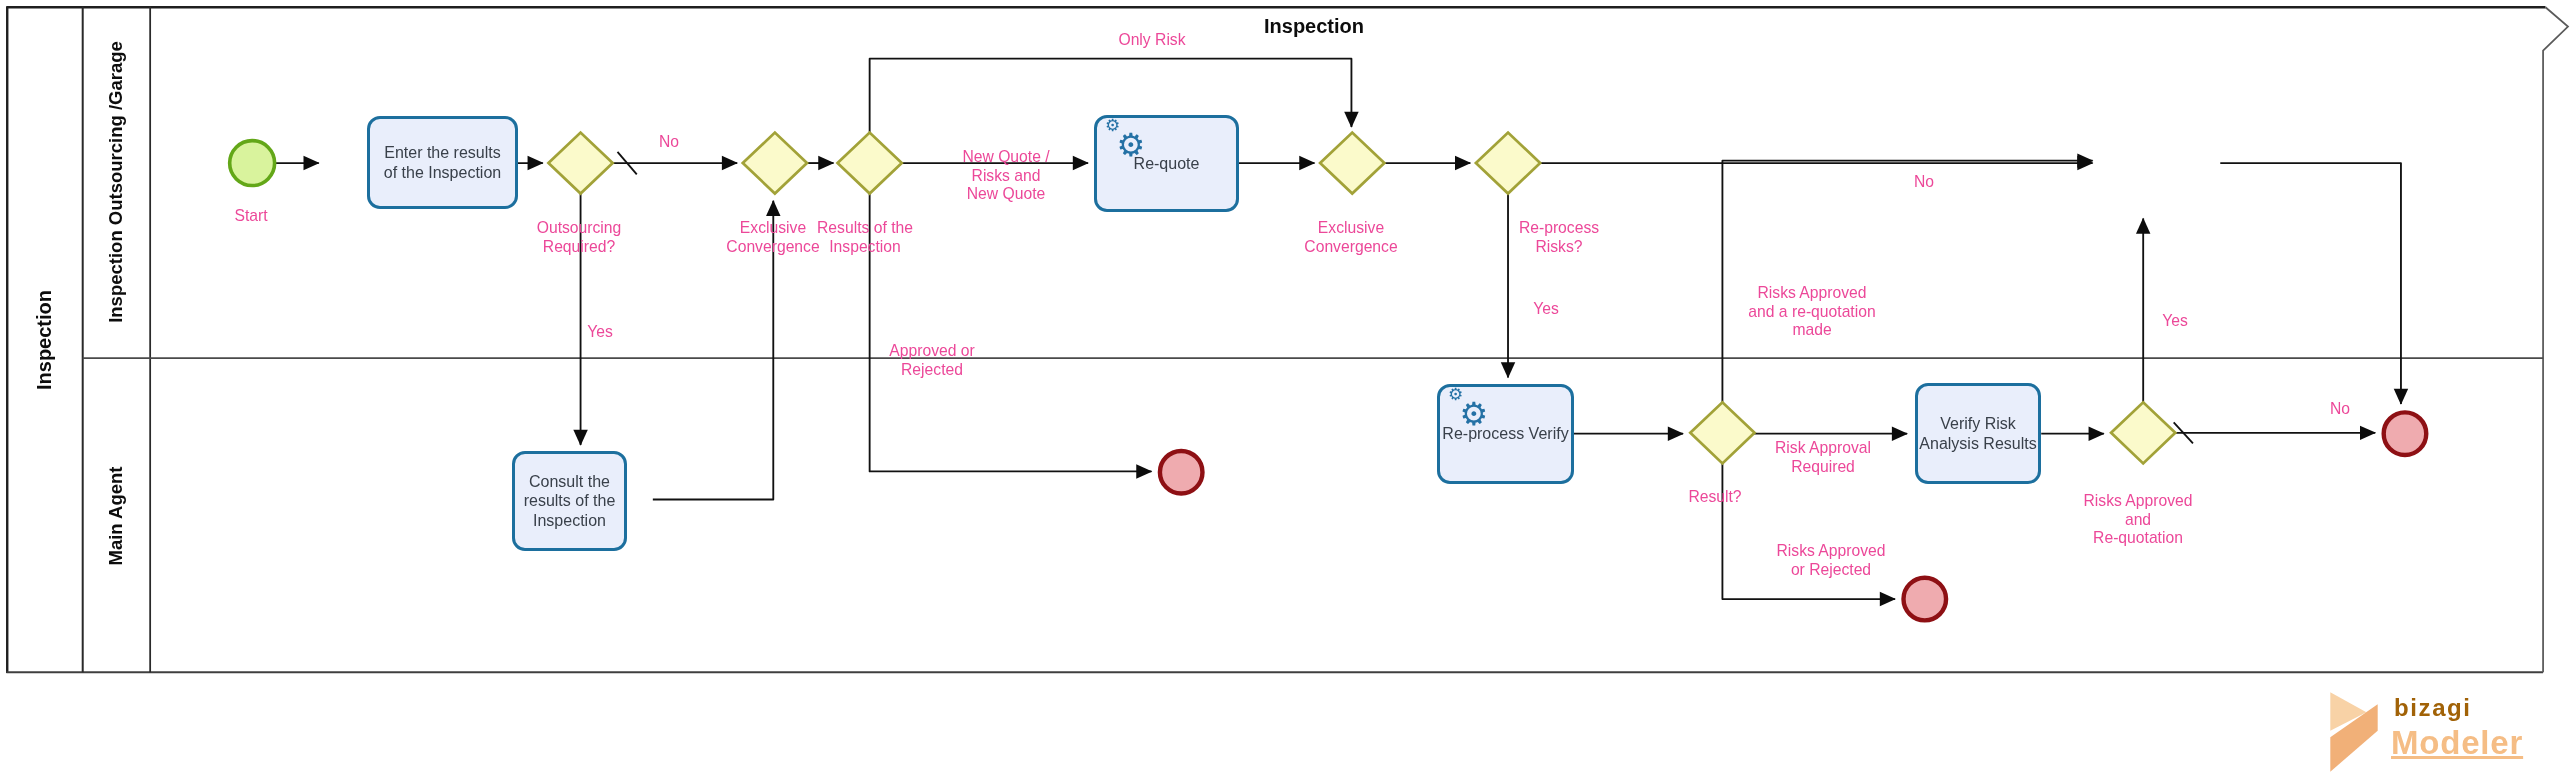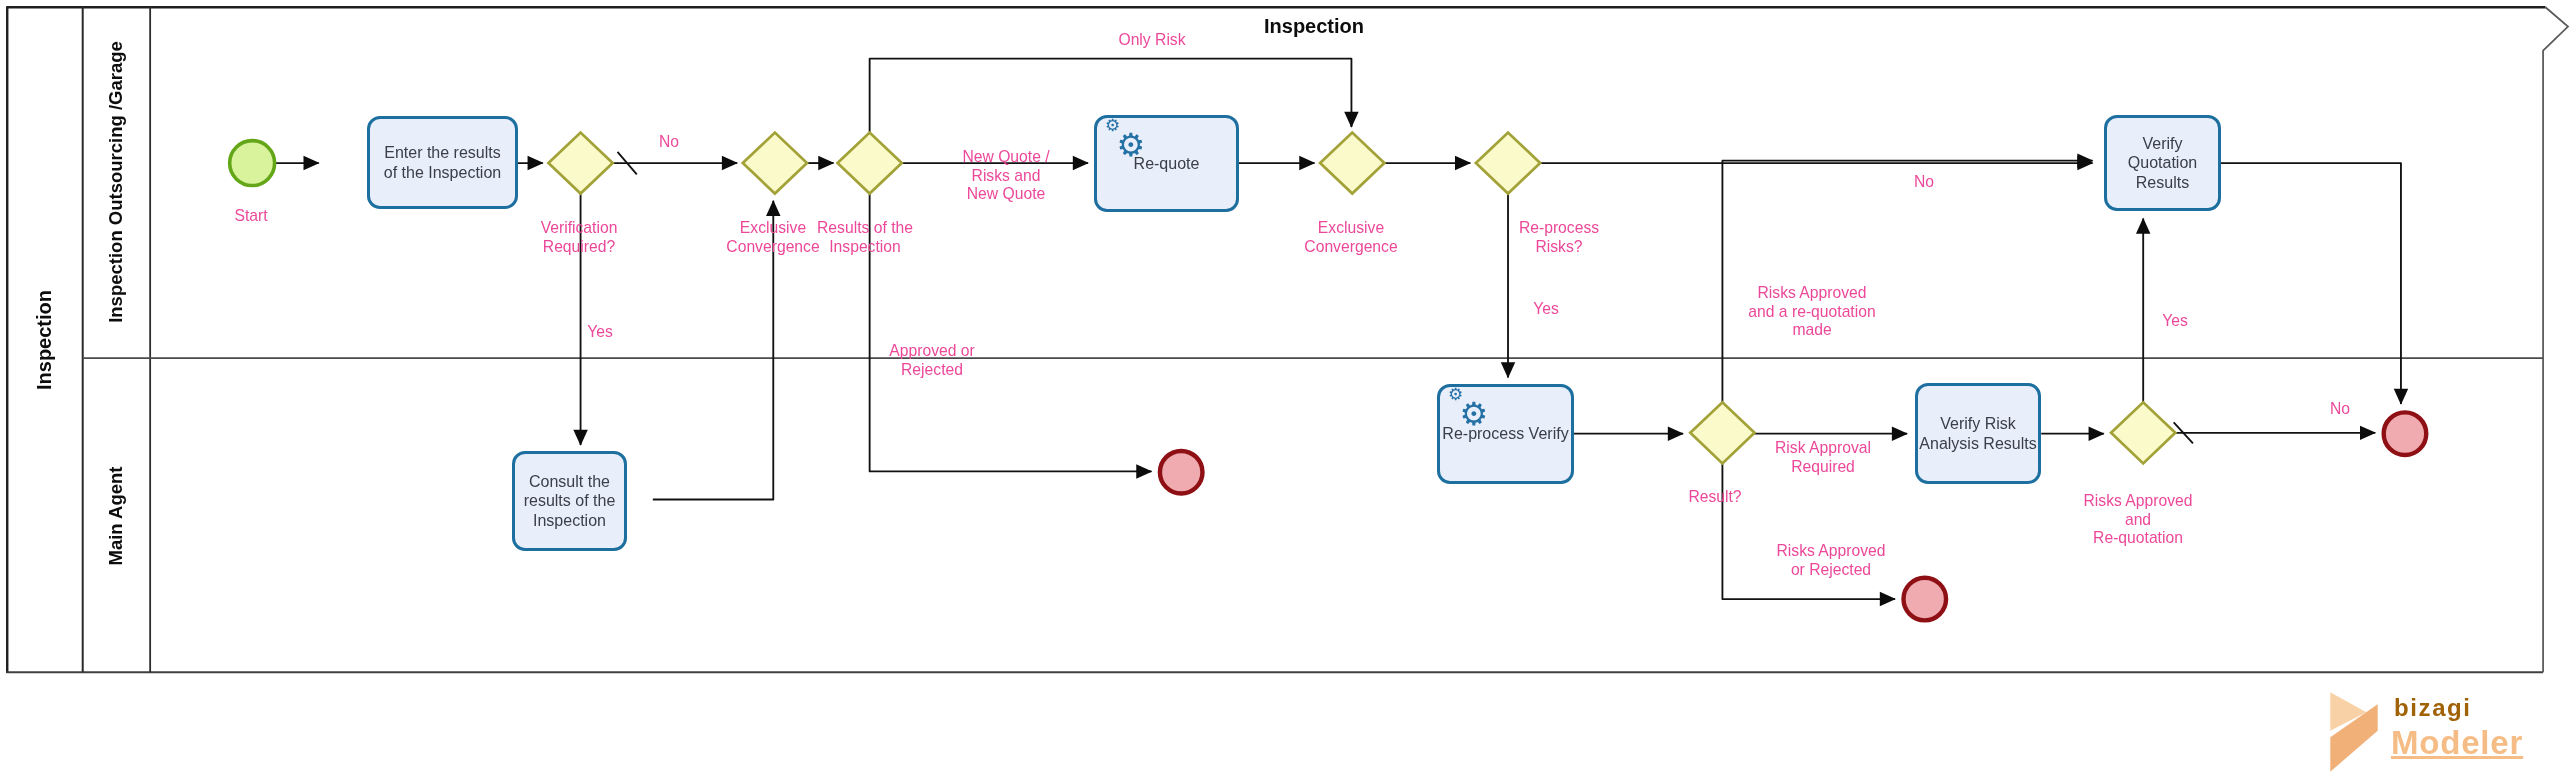--- a/index.html
+++ b/index.html
@@ -98,34 +98,30 @@
     <span>Re-quote</span>
   </div>
   <div class="task" style="left:1437px;top:384px;width:137px;height:100px;">
     <span class="gear-wrap"><span class="gear-small">⚙</span><span class="gear-big">⚙</span></span>
     <span>Re-process Verify</span>
   </div>
   <div class="task" style="left:1915px;top:383px;width:126px;height:101px;align-items:center;">
     <span>Verify Risk
 Analysis Results</span>
   </div>
-  <div class="task" style="left:2104px;top:115px;width:117px;height:96px;">
-    <span>Verify Quotation
-Results</span>
-  </div>
 
   <div class="vlbl pool-name" style="left:44px;top:340px;">Inspection</div>
   <div class="vlbl" style="left:116px;top:182px;">Inspection Outsourcing /Garage</div>
   <div class="vlbl" style="left:116px;top:516px;">Main Agent</div>
 
   <div class="lbl title" style="left:1314px;top:26.5px;">Inspection</div>
 
   <div class="lbl" style="left:1152px;top:40px;">Only Risk</div>
   <div class="lbl" style="left:251px;top:216px;">Start</div>
-  <div class="lbl" style="left:579px;top:238px;">Verification
+  <div class="lbl" style="left:579px;top:238px;">Outsourcing
 Required?</div>
   <div class="lbl" style="left:669px;top:142px;">No</div>
   <div class="lbl" style="left:600px;top:332px;">Yes</div>
   <div class="lbl" style="left:773px;top:238px;">Exclusive
 Convergence</div>
   <div class="lbl" style="left:865px;top:238px;">Results of the
 Inspection</div>
   <div class="lbl" style="left:1006px;top:176px;">New Quote /
 Risks and
 New Quote</div>

